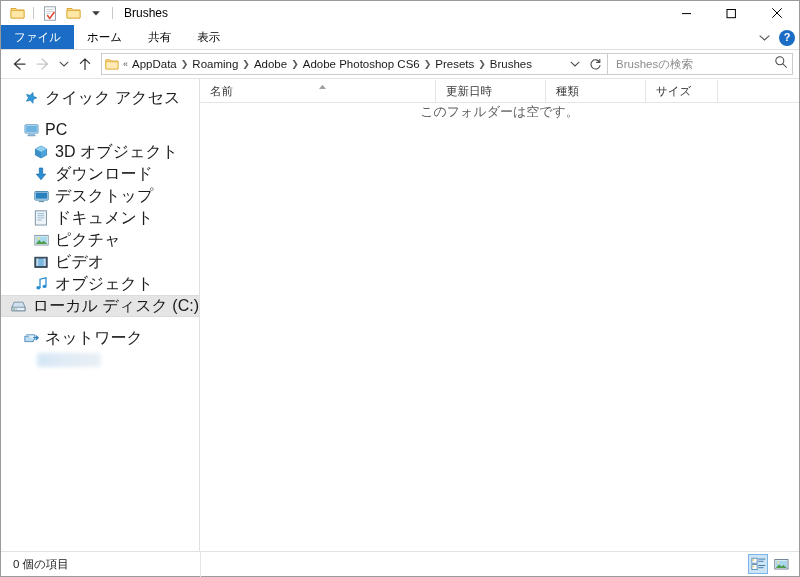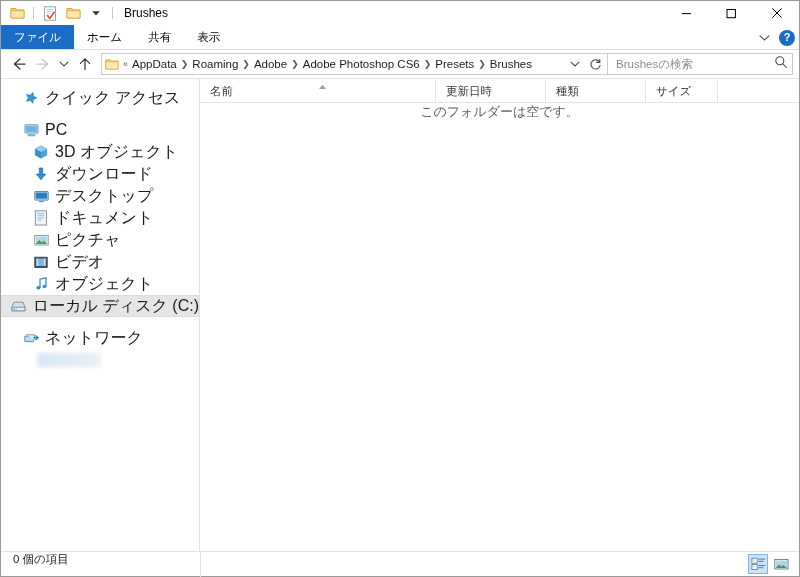--- a/index.html
+++ b/index.html
@@ -278,20 +278,21 @@
   }
   .listarea { flex: 1; position: relative; }
 
   
   .statusbar {
     height: 25px;
     flex: 0 0 25px;
     border-top: 1px solid #e3e3e3;
     background: #ffffff;
     display: flex;
+    align-items: center;
     padding: 0 6px 0 12px;
     position: relative;
   }
   .status-text {
     font-size: 11.5px;
     color: #1c1c1c;
     white-space: nowrap;
   }
   .viewbtns {
     position: absolute;

